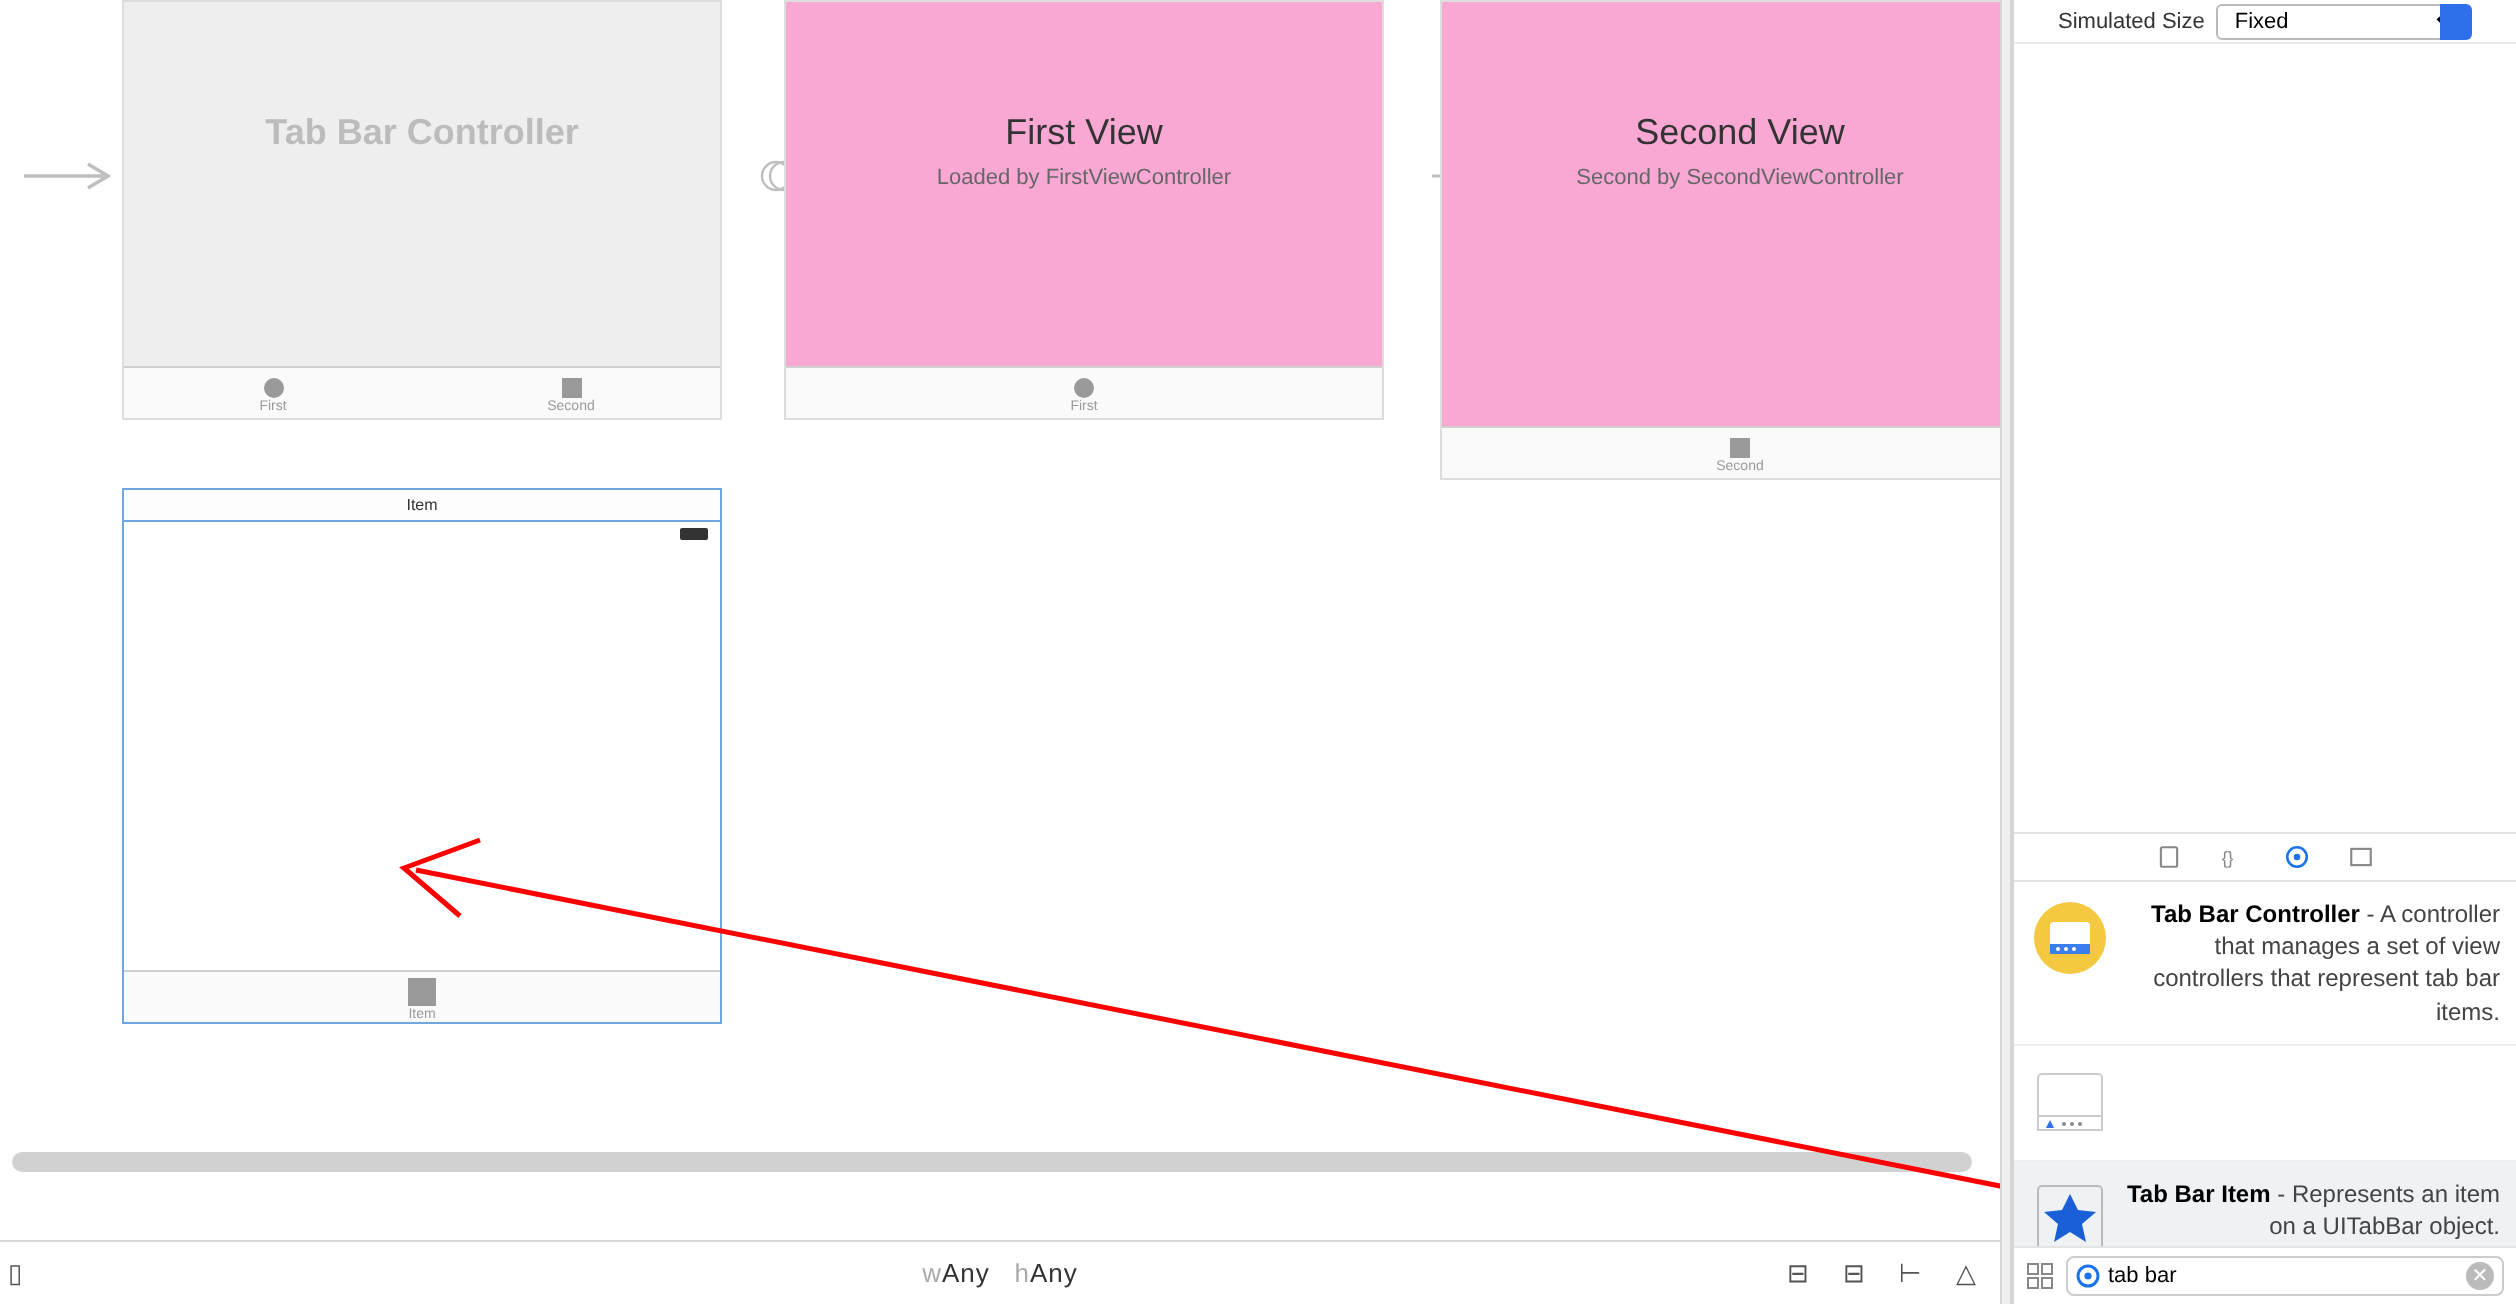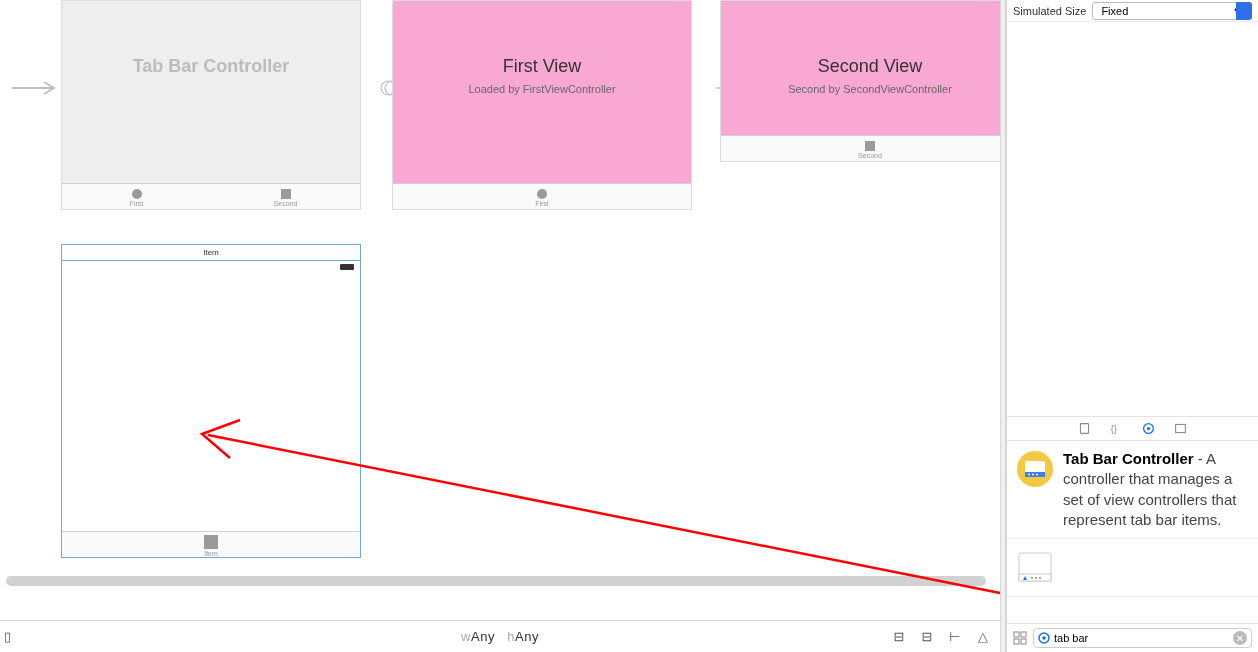--- a/index.html
+++ b/index.html
@@ -140,21 +140,21 @@
     width: 252px; height: 652px;
     background: #fff;
     border-left: 1px solid #d6d6d6;
     display: flex;
     flex-direction: column;
   }
   .insp-top {
     height: 22px;
     display: flex;
     align-items: center;
-    padding: 0 6px;
+    padding: 0 22px;
     border-bottom: 1px solid #eaeaea;
     gap: 6px;
   }
   .insp-top label { font-size: 11px; color: #333; }
   .insp-top select {
     flex: 1;
     font-size: 11px;
     height: 18px;
     border: 1px solid #bbb;
     border-radius: 3px;
@@ -190,21 +190,21 @@
     gap: 8px;
     border-bottom: 1px solid #eee;
     min-height: 58px;
   }
   .lib-row.selected { background: #eef2f5; }
   .lib-icon {
     width: 40px; height: 40px;
     flex-shrink: 0;
     display: flex; align-items: center; justify-content: center;
   }
-  .lib-text { font-size: 15px; color: #444; line-height: 1.35; }
+  .lib-text { font-size: 12px; color: #444; line-height: 1.35; text-align: right; }
   .lib-text b { color: #000; }
   .lib-search {
     height: 28px;
     display: flex;
     align-items: center;
     padding: 0 6px;
     gap: 6px;
   }
   .lib-search .gridicon { width:14px; height:14px; display:inline-block; color:#888; }
   .lib-search .searchbox {
@@ -286,32 +286,32 @@
       </div>
     </div>
 
     <div class="segue-arrow" style="left:700px; top:78px; width:20px;">
       <svg viewBox="0 0 20 20">
           <line x1="1" y1="10" x2="16" y2="10" stroke="#bfbfbf" stroke-width="1.5"></line>
           <polyline points="11,5 17,10 11,15" fill="none" stroke="#bfbfbf" stroke-width="1.5"></polyline>
         </svg>
     </div>
 
-    <div class="scene" style="left:720px; top:0px; width:300px; height:162px;">
+    <div class="scene" style="left:720px; top:0px; width:300px; height:240px;">
       <div class="scene-title">Second View</div>
       <div class="scene-sub">Second by SecondViewController</div>
       <div class="tabbar">
         <div class="tabitem single">
           <div class="tabicon"></div>
           <div class="tablabel">Second</div>
         </div>
       </div>
     </div>
 
-    <div class="scene-item" style="left:61px; top:244px; width:300px; height:314px;">
+    <div class="scene-item" style="left:61px; top:244px; width:300px; height:268px;">
       <div class="scene-item-header">Item</div>
       <div class="scene-item-status">
         <div class="battery"></div>
       </div>
       <div class="scene-item-body"></div>
       <div class="tabbar">
         <div class="tabitem single">
           <div class="tabicon" style="width:14px;height:14px;"></div>
           <div class="tablabel">Item</div>
         </div>
@@ -399,20 +399,31 @@
         <svg width="40" height="40" viewBox="0 0 40 40">
           <rect x="4" y="6" width="32" height="28" rx="2" fill="none" stroke="#ccc" stroke-width="1"></rect>
           <rect x="4" y="27" width="32" height="7" fill="#fff" stroke="#ccc" stroke-width="1"></rect>
           <polygon points="10,29 12,33 8,33" fill="#2f6fea"></polygon>
           <circle cx="17" cy="31" r="1" fill="#888"></circle>
           <circle cx="21" cy="31" r="1" fill="#888"></circle>
           <circle cx="25" cy="31" r="1" fill="#888"></circle>
         </svg>
       </div>
     </div>
+    <div class="lib-row selected">
+      <div class="lib-icon">
+        <svg width="40" height="40" viewBox="0 0 40 40">
+          <rect x="4" y="4" width="32" height="32" rx="2" fill="none" stroke="#bbb" stroke-width="1"></rect>
+          <polygon points="20,8 24,16 33,17 26,23 28,32 20,27 12,32 14,23 7,17 16,16" fill="#1a5fd6"></polygon>
+        </svg>
+      </div>
+      <div class="lib-text">
+        <b>Tab Bar Item</b><span> - Represents an item on a UITabBar object.</span>
+      </div>
+    </div>
   </div>
 
   <div class="lib-search">
     <span class="gridicon">
       <svg width="14" height="14" viewBox="0 0 14 14">
           <rect x="1" y="1" width="5" height="5" fill="none" stroke="#888"></rect>
           <rect x="8" y="1" width="5" height="5" fill="none" stroke="#888"></rect>
           <rect x="1" y="8" width="5" height="5" fill="none" stroke="#888"></rect>
           <rect x="8" y="8" width="5" height="5" fill="none" stroke="#888"></rect>
         </svg>

